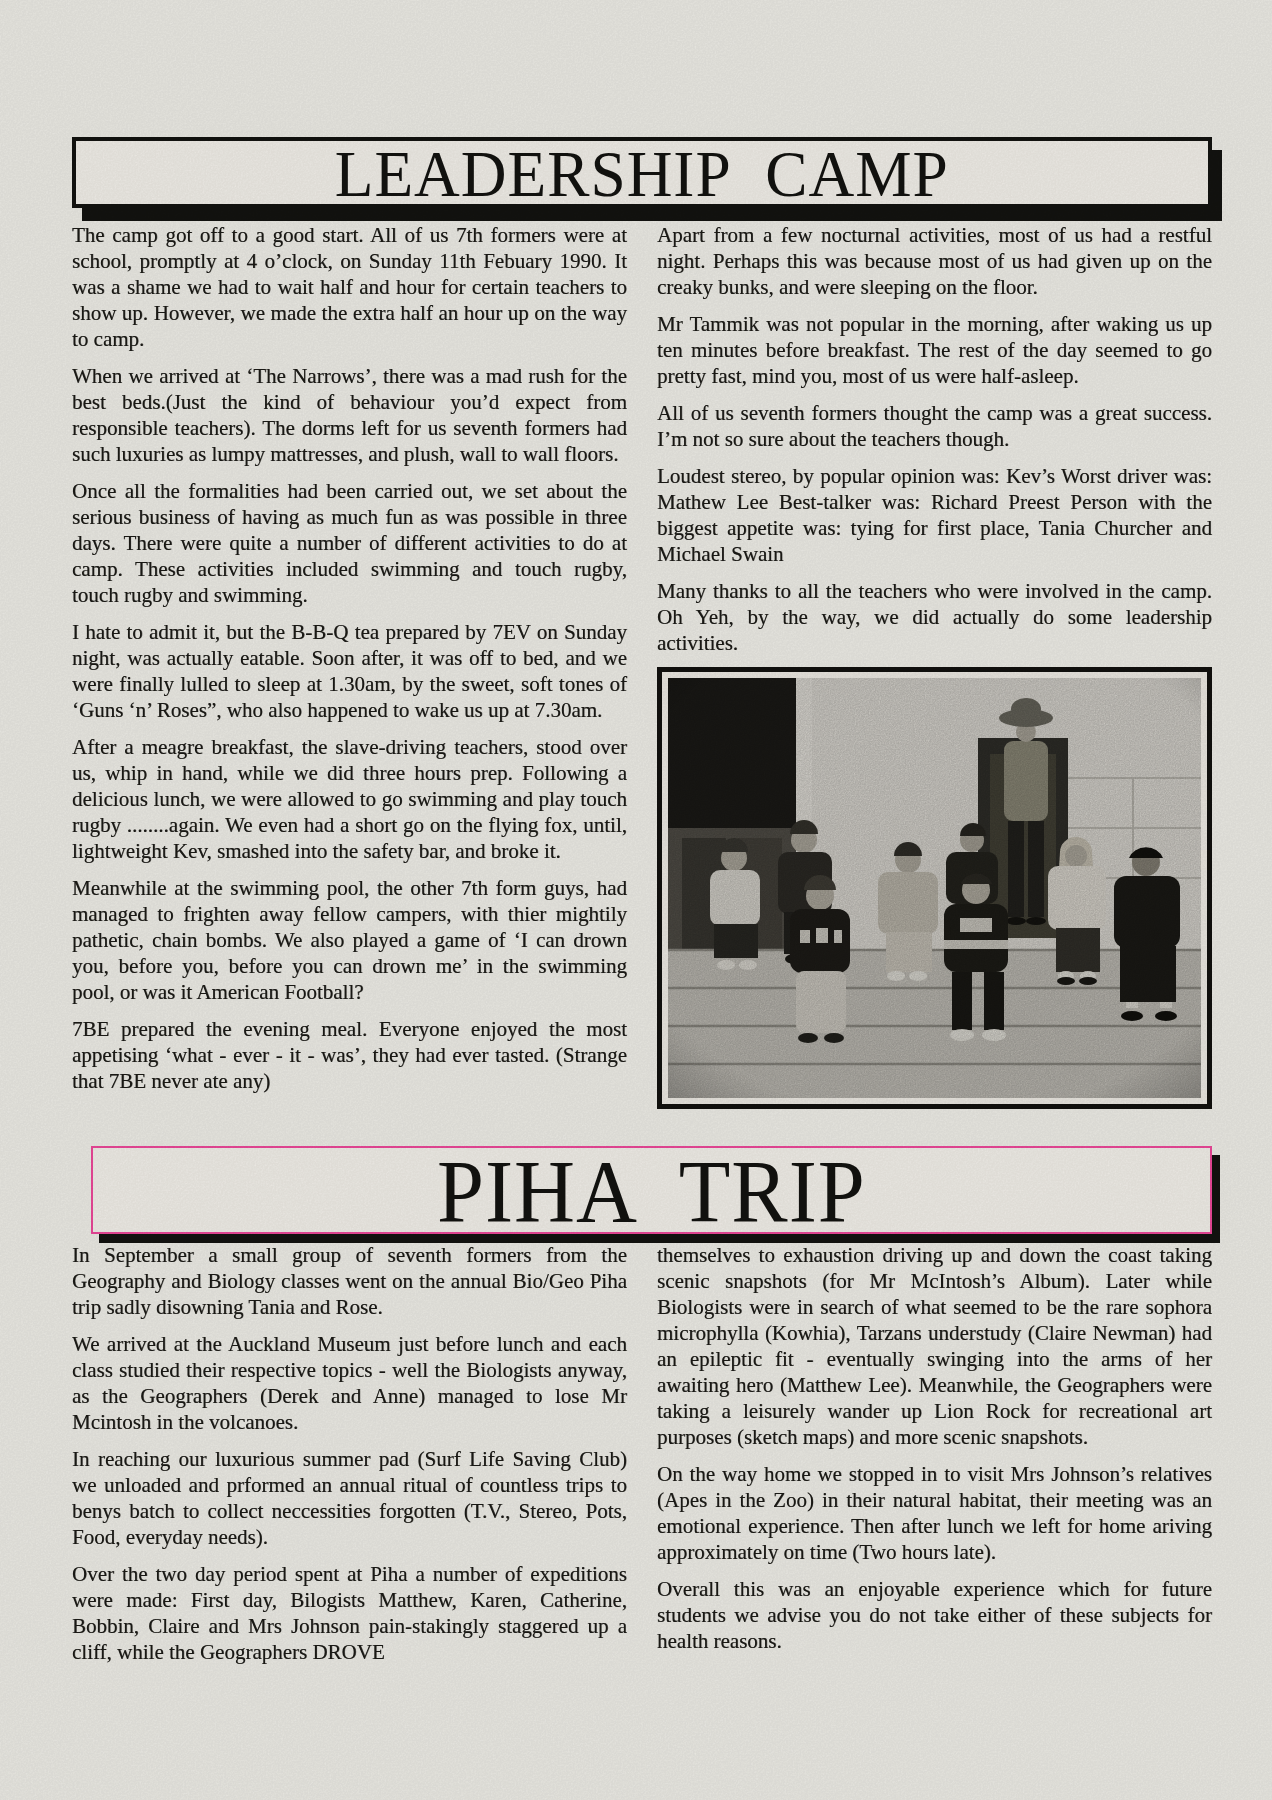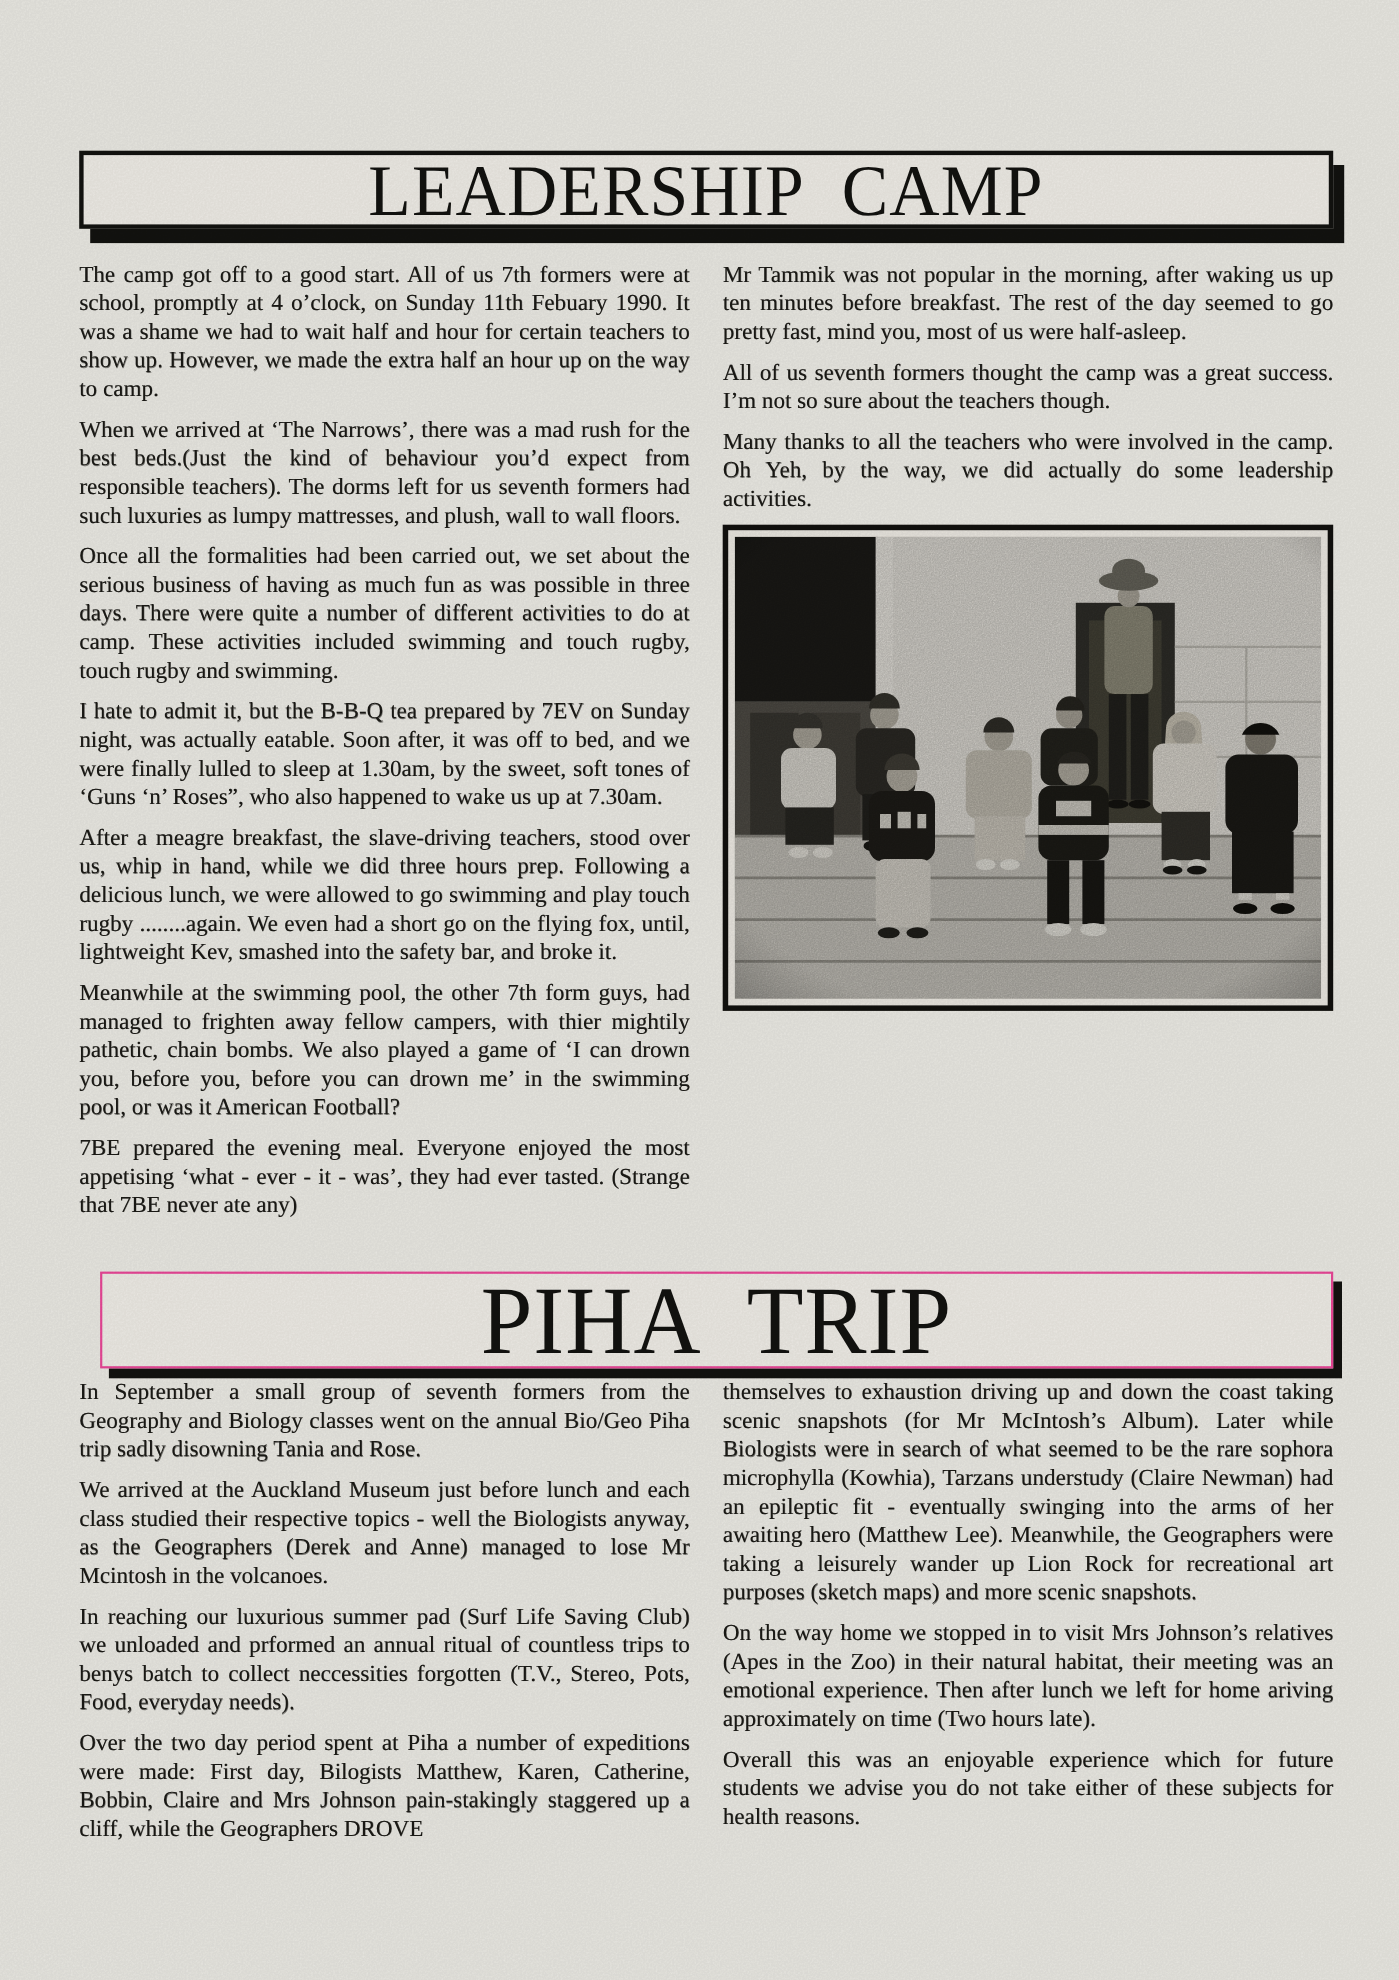--- a/index.html
+++ b/index.html
@@ -24,21 +24,21 @@
     height:63px;
     display:flex; align-items:flex-start; justify-content:center;
   }
   .headline-box h1 {
     margin:0; font-weight:normal;
     font-size:66px; line-height:1;
     letter-spacing:1px; word-spacing:20px;
     transform:scaleX(.96); white-space:nowrap;
     color:#131310;
   }
-  .columns { display:flex; gap:30px; margin-top:28px; }
+  .columns { display:flex; gap:30px; margin-top:14px; }
   .col { width:555px; }
   .col p {
     margin:0 0 11px 0;
     font-size:21px; line-height:26px;
     text-align:justify;
     text-shadow:.4px .2px 0 rgba(27,26,22,.55);
   }
   .photo-frame {
     margin:8px 0 0 0;
     border:5px solid #12110e;
@@ -71,22 +71,24 @@
       <div class="col">
         <p>The camp got off to a good start.  All of us 7th formers were at school, promptly at 4 o’clock, on Sunday 11th Febuary 1990.  It was a shame we had to wait half and hour for certain teachers to show up.  However, we made the extra half an hour up on the way to camp.</p>
         <p>When we arrived at ‘The Narrows’, there was a mad rush for the best beds.(Just the kind of behaviour you’d expect from responsible teachers).  The dorms left for us seventh formers had such luxuries as lumpy mattresses, and plush, wall to wall floors.</p>
         <p>Once all the formalities had been carried out, we set about the serious business of having as much fun as was possible in three days.  There were quite a number of different activities to do at camp.  These activities included swimming and touch rugby, touch rugby and swimming.</p>
         <p>I hate to admit it, but the B-B-Q tea prepared by 7EV on Sunday night, was actually eatable.  Soon after, it was off to bed, and we were finally lulled to sleep at 1.30am, by the sweet, soft tones of ‘Guns ‘n’ Roses”, who also happened to wake us up at 7.30am.</p>
         <p>After a meagre breakfast, the slave-driving teachers, stood over us, whip in hand, while we did three hours prep. Following a delicious lunch, we were allowed to go swimming and play touch rugby ........again.  We even had a short go on the flying fox, until, lightweight Kev, smashed into the safety bar, and broke it.</p>
         <p>Meanwhile at the swimming pool, the other 7th form guys, had managed to frighten away fellow campers, with thier mightily pathetic, chain bombs.  We also played a game of ‘I can drown you, before you, before you can drown me’ in the swimming pool, or was it American Football?</p>
         <p>7BE prepared the evening meal.  Everyone enjoyed the most appetising ‘what - ever - it - was’, they had ever tasted. (Strange that 7BE never ate any)</p>
       </div>
       <div class="col">
+        <p>Apart from a few nocturnal activities, most of us had a restful night.  Perhaps this was because most of us had given up on the creaky bunks, and were sleeping on the floor.</p>
         <p>Mr Tammik was not popular in the morning, after waking us up ten minutes before breakfast.  The rest of the day seemed to go pretty fast, mind you, most of us were half-asleep.</p>
         <p>All of us seventh formers thought the camp was a great success.  I’m not so sure about the teachers though.</p>
+        <p>Loudest stereo, by popular opinion was: Kev’s Worst driver was: Mathew Lee Best-talker was: Richard Preest Person with the biggest appetite was: tying for first place, Tania Churcher and Michael Swain</p>
         <p>Many thanks to all the teachers who were involved in the camp. Oh Yeh, by the way, we did actually do some leadership activities.</p>
 
         <figure class="photo-frame" role="img" style="margin-left:0;margin-right:0;" aria-label="Black-and-white photograph of a group of seventh formers and a teacher in a sun hat sitting on concrete steps in front of a building">
           <svg viewBox="0 0 533 420">
             <defs>
               <filter id="grain" x="0" y="0" width="100%" height="100%">
                 <feTurbulence type="fractalNoise" baseFrequency="0.8" numOctaves="2" result="n"></feTurbulence>
                 <feColorMatrix in="n" type="matrix" values="0 0 0 0 0  0 0 0 0 0  0 0 0 0 0  0.55 0.55 0.55 0 0"></feColorMatrix>
               </filter>
               <radialGradient id="vig" cx="50%" cy="45%" r="78%">

